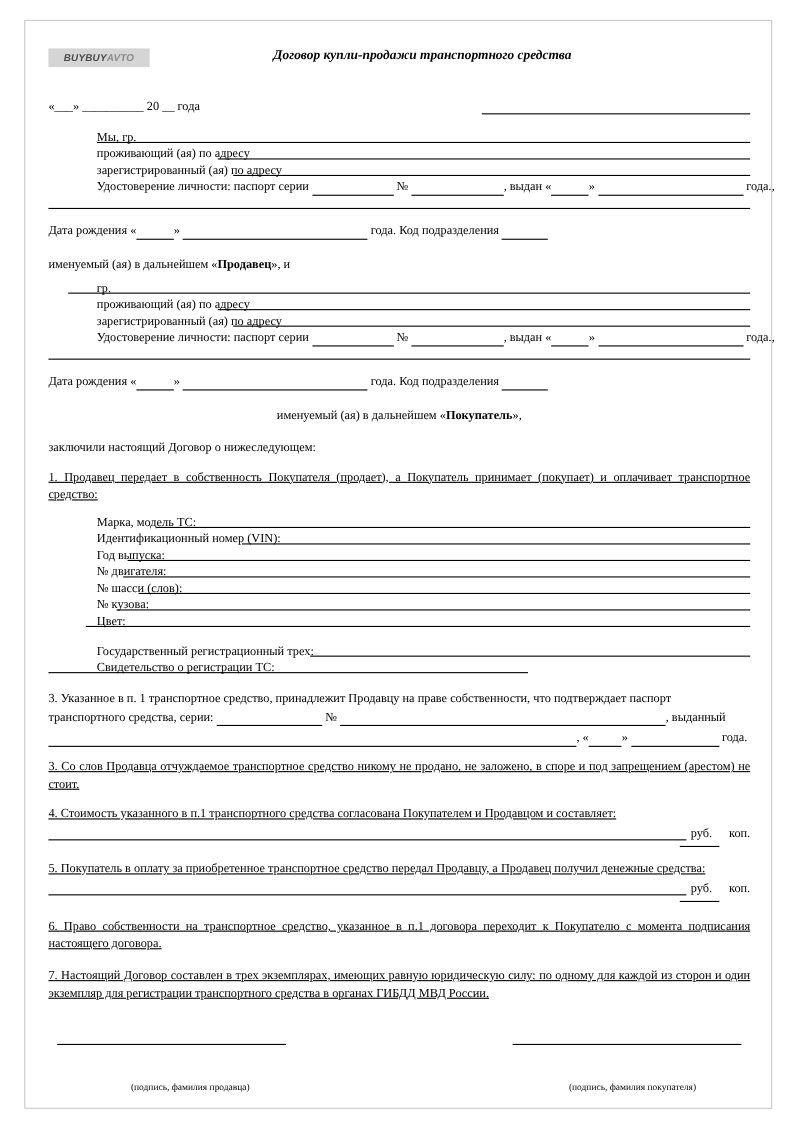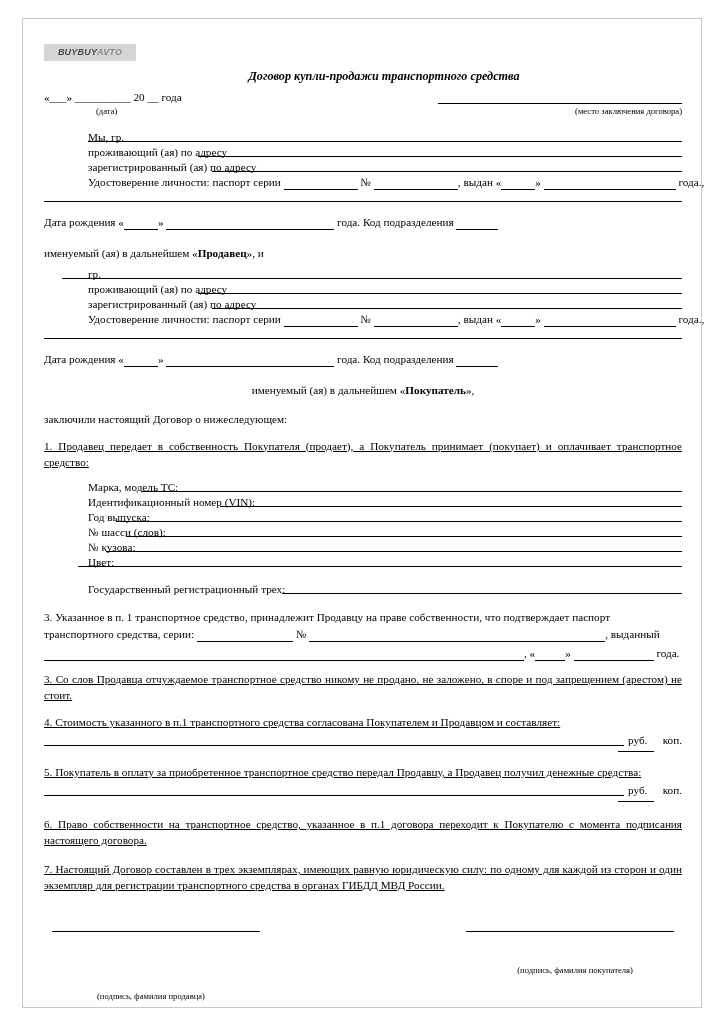--- a/index.html
+++ b/index.html
@@ -59,21 +59,20 @@
   }
   .logo .accent { color: #8a8a8a; }
   .doc-title {
     position: absolute;
     left: 110px;
     top: 8px;
     width: 460px;
     text-align: center;
     font-weight: bold;
     font-size: 12.2px;
-    margin-top: 26px;
   }
 
   
   .ln {
     display: inline-block;
     border-bottom: 1px solid #000;
     height: 11px;
     vertical-align: bottom;
   }
   .row { position: relative; margin: 0; padding: 0; white-space: nowrap; }
@@ -130,24 +129,20 @@
       <div class="doc-title">Договор купли-продажи транспортного средства</div>
     </div>
 
     <div class="row" style="margin-top:22px; position:relative; height:16px;">
       <span>«</span><span>___</span><span>»</span>
       <span>__________</span>
       <span>20</span>
       <span>__</span>
       <span>года</span>
       <span class="ln" style="position:absolute; right:0; bottom:2px; width:244px;"></span>
-    </div>
-    <div class="row" style="position:relative; height:12px;">
-      <span class="tiny" style="position:absolute; left:52px; top:0;">(дата)</span>
-      <span class="tiny" style="position:absolute; right:0; top:0;">(место заключения договора)</span>
     </div>
 
     <div style="margin-top:12px;">
       <div class="fieldrow">
         <span class="lbl">Мы, гр.</span>
         <span class="rule" style="width:594px;"></span>
       </div>
       <div class="fieldrow">
         <span class="lbl">проживающий (ая) по адресу</span>
         <span class="rule" style="width:484px;"></span>
@@ -230,37 +225,45 @@
       </div>
       <div class="fieldrow">
         <span class="lbl">Идентификационный номер (VIN):</span>
         <span class="rule" style="width:462px;"></span>
       </div>
       <div class="fieldrow">
         <span class="lbl">Год выпуска:</span>
         <span class="rule" style="width:566px;"></span>
       </div>
       <div class="fieldrow">
+        <span class="lbl">№ двигателя:</span>
+        <span class="rule" style="width:570px;"></span>
+      </div>
+      <div class="fieldrow">
         <span class="lbl">№ шасси (слов):</span>
         <span class="rule" style="width:556px;"></span>
       </div>
       <div class="fieldrow">
         <span class="lbl">№ кузова:</span>
         <span class="rule" style="width:576px;"></span>
       </div>
       <div class="fieldrow">
         <span class="lbl">Цвет:</span>
         <span class="rule" style="width:604px;"></span>
       </div>
     </div>
 
     <div style="margin-top:12px;">
       <div class="fieldrow">
         <span class="lbl">Государственный регистрационный трех:</span>
         <span class="rule" style="width:400px;"></span>
+      </div>
+      <div class="fieldrow">
+        <span class="lbl">Свидетельство о регистрации ТС:</span>
+        <span class="rule" style="width:436px; right:202px;"></span>
       </div>
     </div>
 
     <div style="margin-top:13px;">
       <div class="row">3. Указанное в п. 1 транспортное средство, принадлежит Продавцу на праве собственности, что подтверждает паспорт</div>
       <div class="row" style="margin-top:2px;">
         <span>транспортного средства, серии:</span>
         <span class="ln" style="width:96px;"></span>
         <span>№</span>
         <span class="ln" style="width:296px;"></span><span>, выданный</span>
@@ -295,18 +298,18 @@
       <span class="ln" style="position:absolute; right:28px; bottom:6px; width:36px;"></span>
     </div>
 
     <div class="para" style="margin-top:8px;">6. Право собственности на транспортное средство, указанное в п.1 договора переходит к Покупателю с момента подписания настоящего договора.</div>
 
     <div class="para" style="margin-top:12px;">7. Настоящий Договор составлен в трех экземплярах, имеющих равную юридическую силу: по одному для каждой из сторон и один экземпляр для регистрации транспортного средства в органах ГИБДД МВД России.</div>
 
     <div style="position:relative; margin-top:38px; height:50px;">
       <div class="sig-line" style="position:absolute; left:8px; top:0;"></div>
       <div class="sig-line" style="position:absolute; right:8px; top:0;"></div>
-      <div class="tiny" style="position:absolute; left:4px; top:34px; width:206px; text-align:center;margin-top:26px;">(подпись, фамилия продавца)</div>
+      <div class="tiny" style="position:absolute; left:26px; top:34px; width:206px; text-align:center;">(подпись, фамилия продавца)</div>
       <div class="tiny" style="position:absolute; right:4px; top:34px; width:206px; text-align:center;">(подпись, фамилия покупателя)</div>
     </div>
 
   </div>
 </div>
 
 </body></html>

